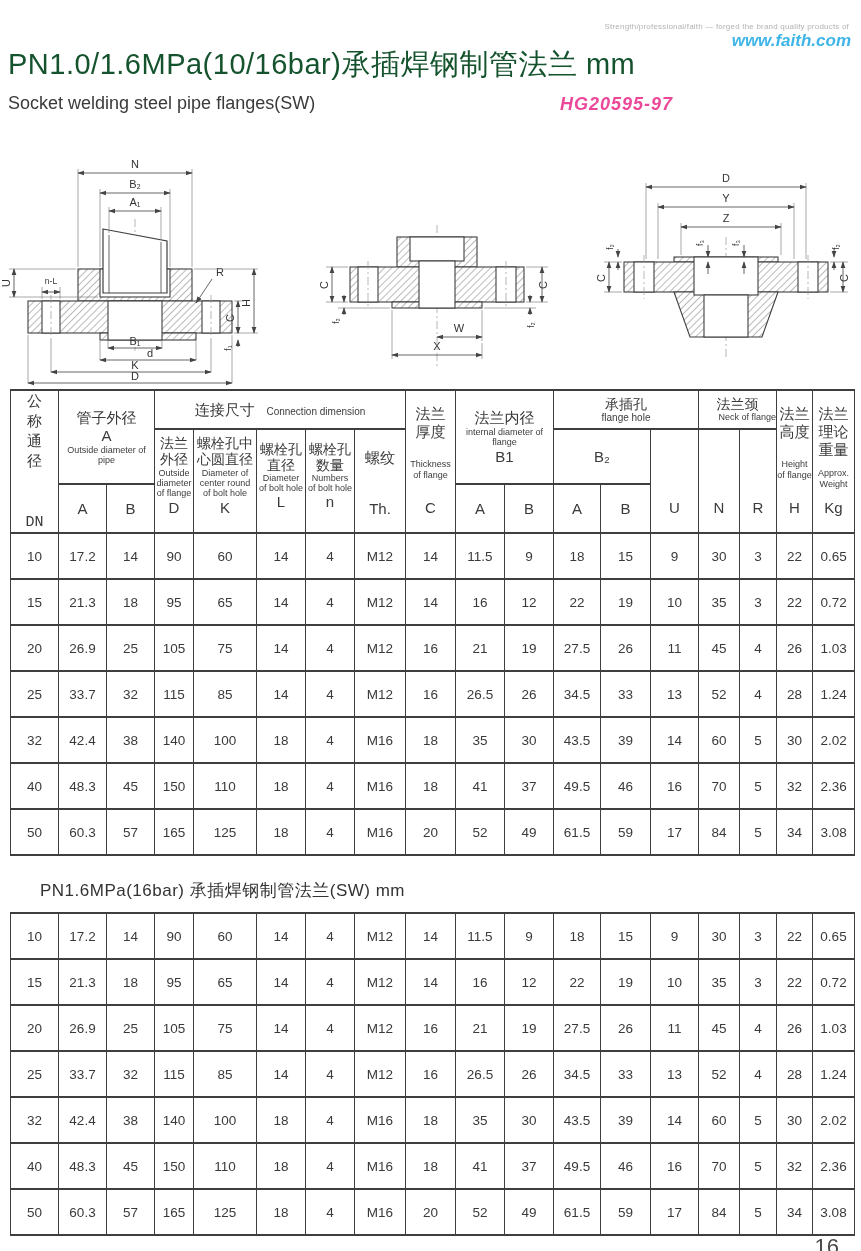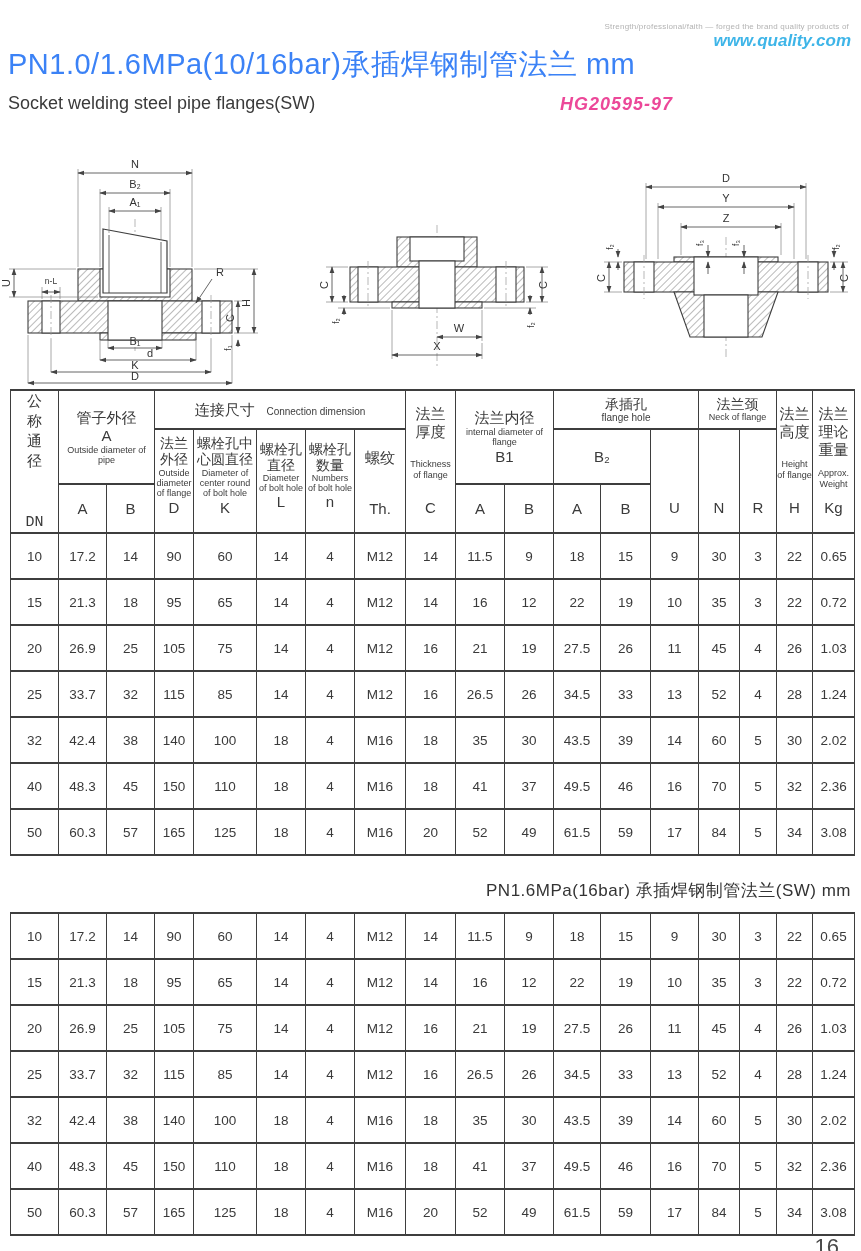--- a/index.html
+++ b/index.html
@@ -1,21 +1,21 @@
 <!DOCTYPE html>
 <html><head>
 <meta charset="utf-8">
 <style>
   html,body{margin:0;padding:0;background:#fff;}
   body{width:861px;height:1251px;overflow:hidden;font-family:"Liberation Sans",sans-serif;}
   .page{position:relative;width:861px;height:1251px;background:#fff;margin-top:19px;}
 
   .tagline{position:absolute;top:3px;right:12px;font-size:8px;color:#b3b3b3;letter-spacing:.2px;}
   .website{position:absolute;top:12px;right:10px;font-size:17px;font-style:italic;font-weight:bold;color:#3eb5e8;}
-  .title{position:absolute;top:26px;left:8px;font-size:29px;color:#3b82f6;letter-spacing:.5px;white-space:nowrap;}
+  .title{position:absolute;top:26px;left:8px;font-size:29px;color:#14532d;letter-spacing:.5px;white-space:nowrap;}
   .subtitle{position:absolute;top:74px;left:8px;font-size:18px;color:#3a3a3a;}
   .standard{position:absolute;top:75px;left:560px;font-size:18px;font-style:italic;font-weight:bold;color:#ec4899;letter-spacing:1px;}
 
   .drawings{position:absolute;top:130px;left:0;width:861px;height:240px;}
   .dwg1{position:absolute;left:0;top:2px;}
   .dwg2{position:absolute;left:292px;top:48px;}
   .dwg3{position:absolute;left:596px;top:18px;}
   svg .lbl{font-family:"Liberation Sans",sans-serif;font-size:11px;fill:#333;}
   svg .sm{font-size:8.5px;}
   svg .dim{stroke:#555;stroke-width:.9;fill:none;}
@@ -35,31 +35,31 @@
   .zh{font-size:15px;line-height:1.15;}
   .en{font-size:9px;line-height:1.15;color:#3c3c3c;}
   .ltr{font-size:15px;}
   .zh2{width:2em;margin:0 auto;word-break:break-all;font-size:15px;line-height:1.2;}
   .vertzh{width:1em;margin:0 auto;word-break:break-all;font-size:15px;line-height:1.35;}
   .hd23{height:100px;display:flex;flex-direction:column;justify-content:center;padding:3px 1px 14px 1px;box-sizing:border-box;}
   .hd23end{height:100px;display:flex;flex-direction:column;justify-content:flex-end;padding-bottom:15px;box-sizing:border-box;}
   .hd123{height:138px;display:flex;flex-direction:column;justify-content:space-between;padding:12px 0 15px 0;box-sizing:border-box;}
   .gap2>*{margin:1px 0;}
 
-  .band{position:absolute;left:10px;top:838px;width:841px;height:67px;display:flex;align-items:center;justify-content:flex-end;}
+  .band{position:absolute;left:10px;top:838px;width:841px;height:67px;display:flex;align-items:center;}
   .band .bt{font-size:17px;color:#333;padding-left:30px;letter-spacing:.5px;}
   .pageno{position:absolute;top:1215px;right:22px;font-size:22px;color:#4a4a4a;}
 </style>
 </head>
 <body>
 
 <div class="page">
 
   <div class="tagline">Strength/professional/faith — forged the brand quality products of</div>
-  <div class="website">www.quality.com</div>
+  <div class="website">www.faith.com</div>
   <div class="title">PN1.0/1.6MPa(10/16bar)承插焊钢制管法兰 mm</div>
   <div class="subtitle">Socket welding steel pipe flanges(SW)</div>
   <div class="standard">HG20595-97</div>
 
   <div class="drawings">
 
     <svg class="dwg1" width="265" height="235" viewBox="0 0 265 235">
       <defs>
         <pattern id="p1" patternUnits="userSpaceOnUse" width="5" height="5" patternTransform="rotate(45)">
           <rect width="5" height="5" fill="#fff"></rect>
@@ -289,21 +289,21 @@
           <div class="en">internal diameter of flange</div>
           <div class="ltr">B1</div>
         </div>
       </td>
       <td colspan="3">
         <div class="zh" style="font-size:14px;">承插孔</div>
         <div class="en" style="font-size:10px;">flange hole</div>
       </td>
       <td colspan="2">
         <div class="zh" style="font-size:14px;">法兰颈</div>
-        <div class="en" style="font-size:9px;">Neck of flange</div>
+        <div class="en" style="font-size:9px;text-align:right;">Neck of flange</div>
       </td>
       <td rowspan="3">
         <div class="hd123">
           <div class="zh2">法兰高度</div>
           <div class="en">Height of flange</div>
           <div class="ltr">H</div>
         </div>
       </td>
       <td rowspan="3">
         <div class="hd123">

